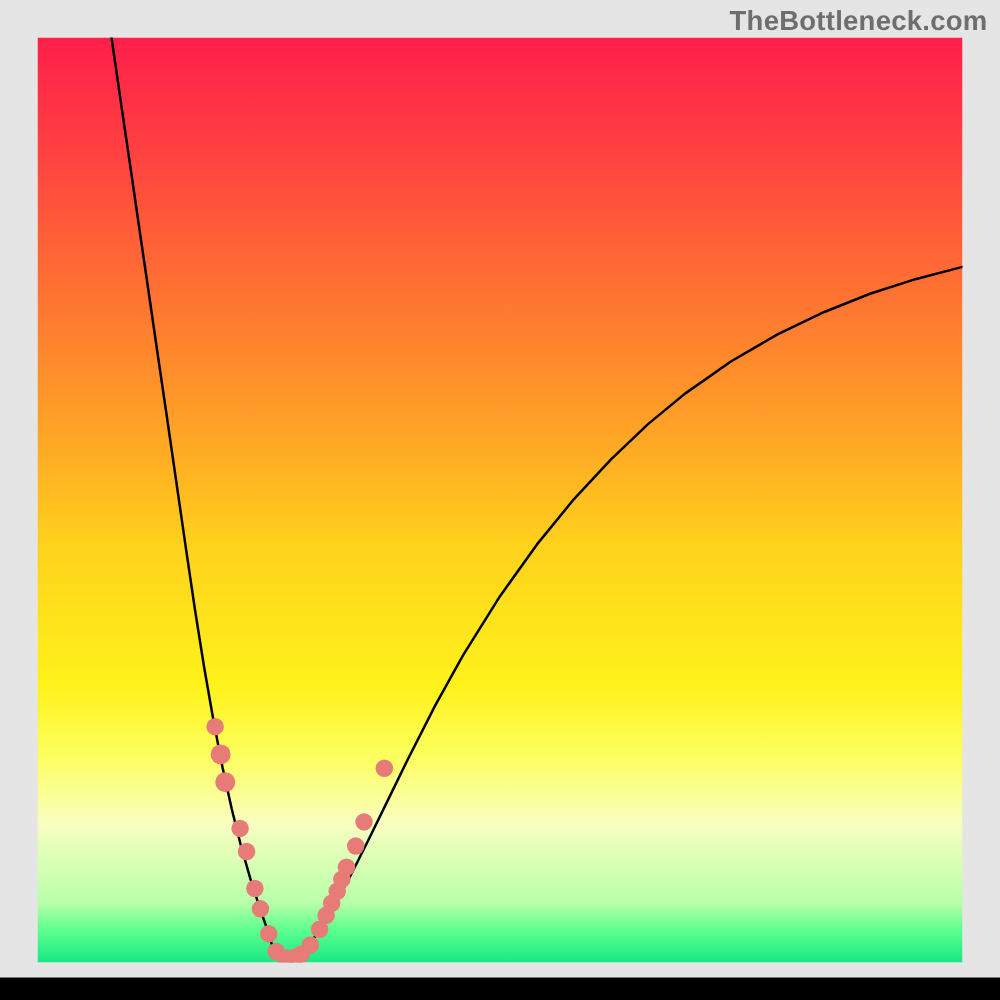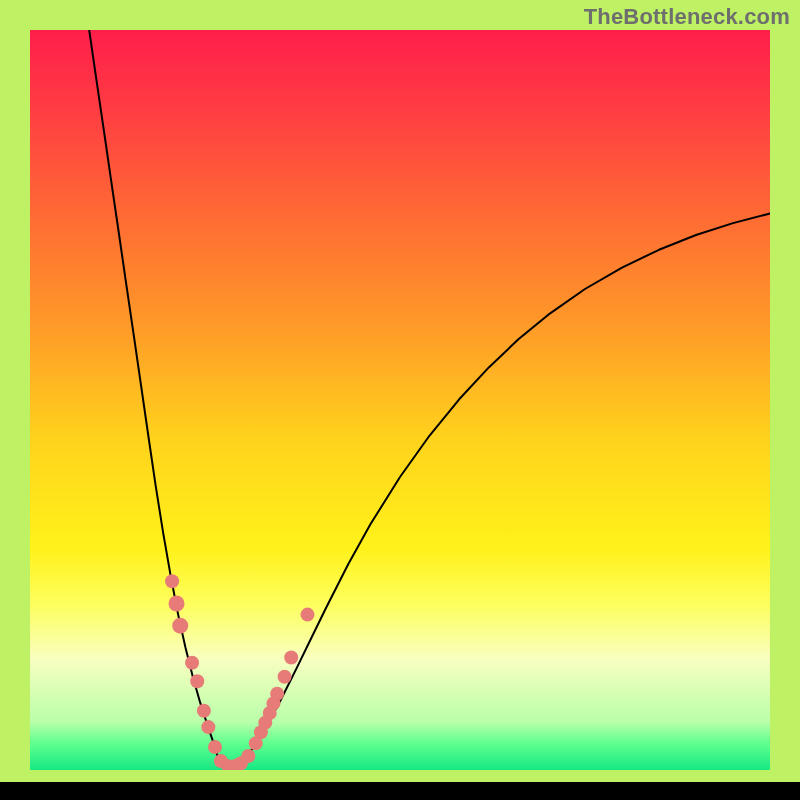--- a/index.html
+++ b/index.html
@@ -10,21 +10,21 @@
     overflow: hidden;
     background: #000;
     font-family: Arial, Helvetica, sans-serif;
   }
   .frame {
     position: absolute;
     top: 0;
     left: 0;
     width: 800px;
     height: 782px;
-    background: #bef264;
+    background: #e5e5e5;
   }
   .plot {
     position: absolute;
     top: 30px;
     left: 30px;
     width: 740px;
     height: 740px;
     
   }
   .watermark {

